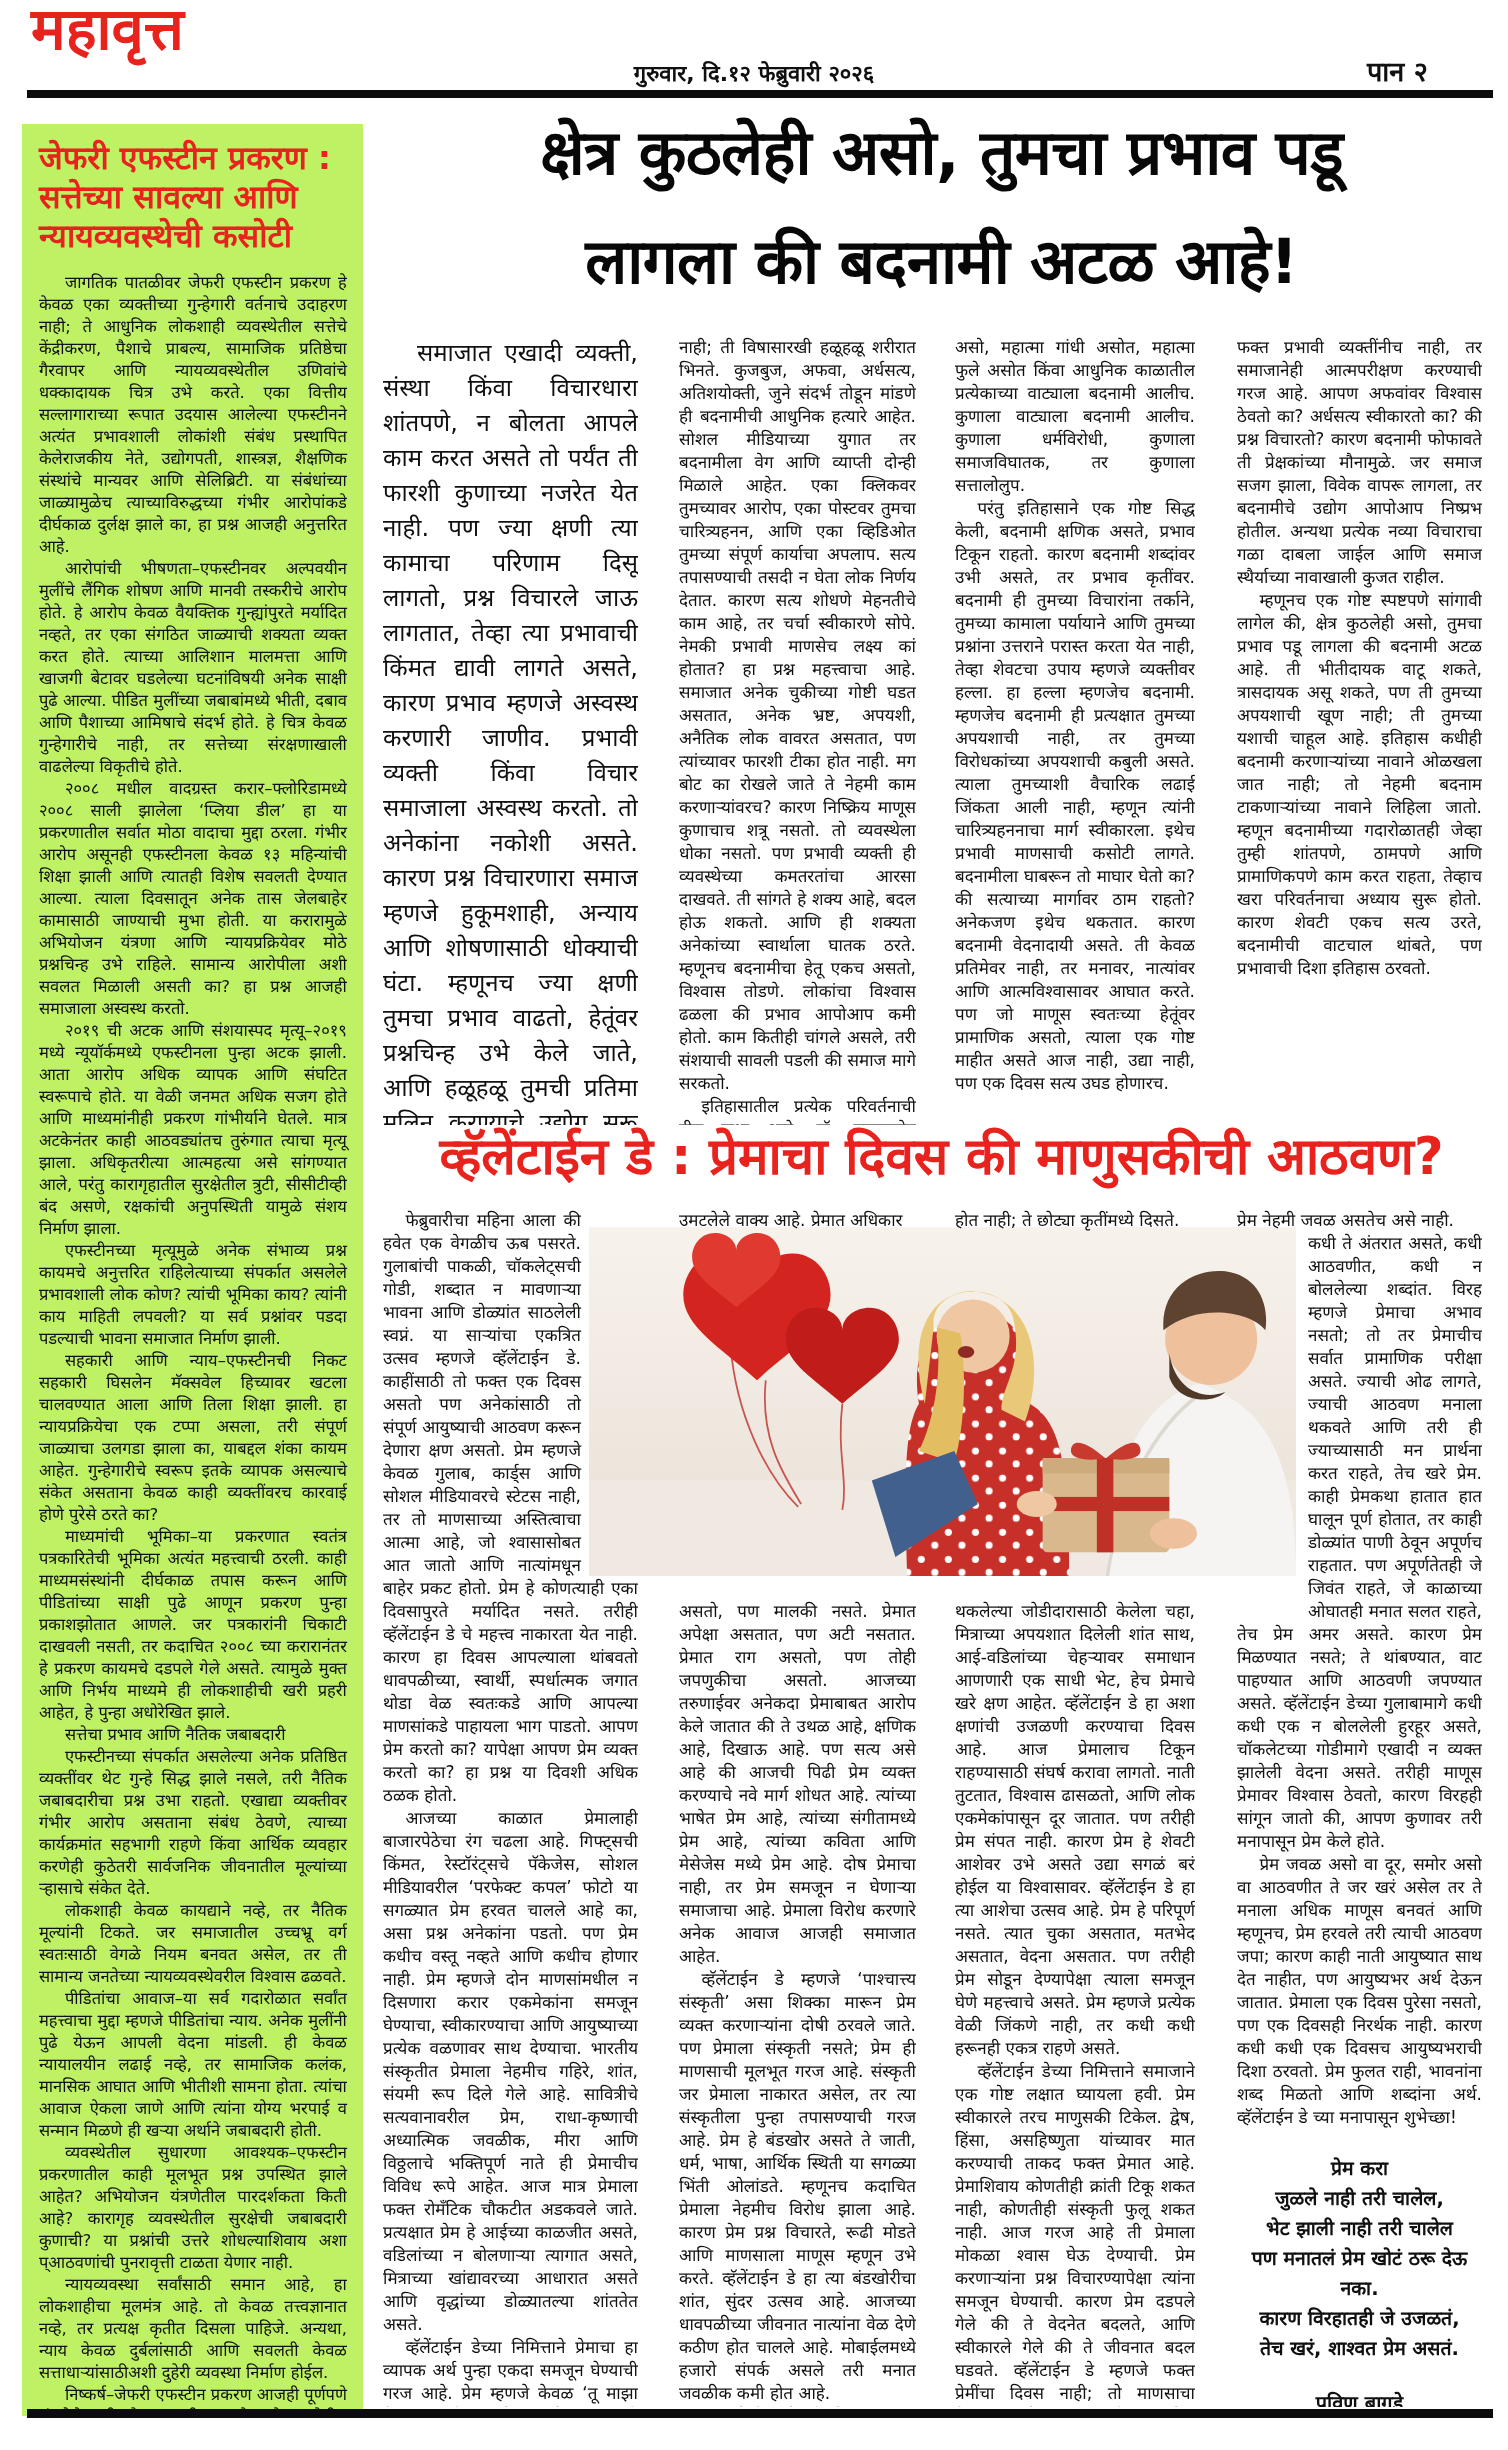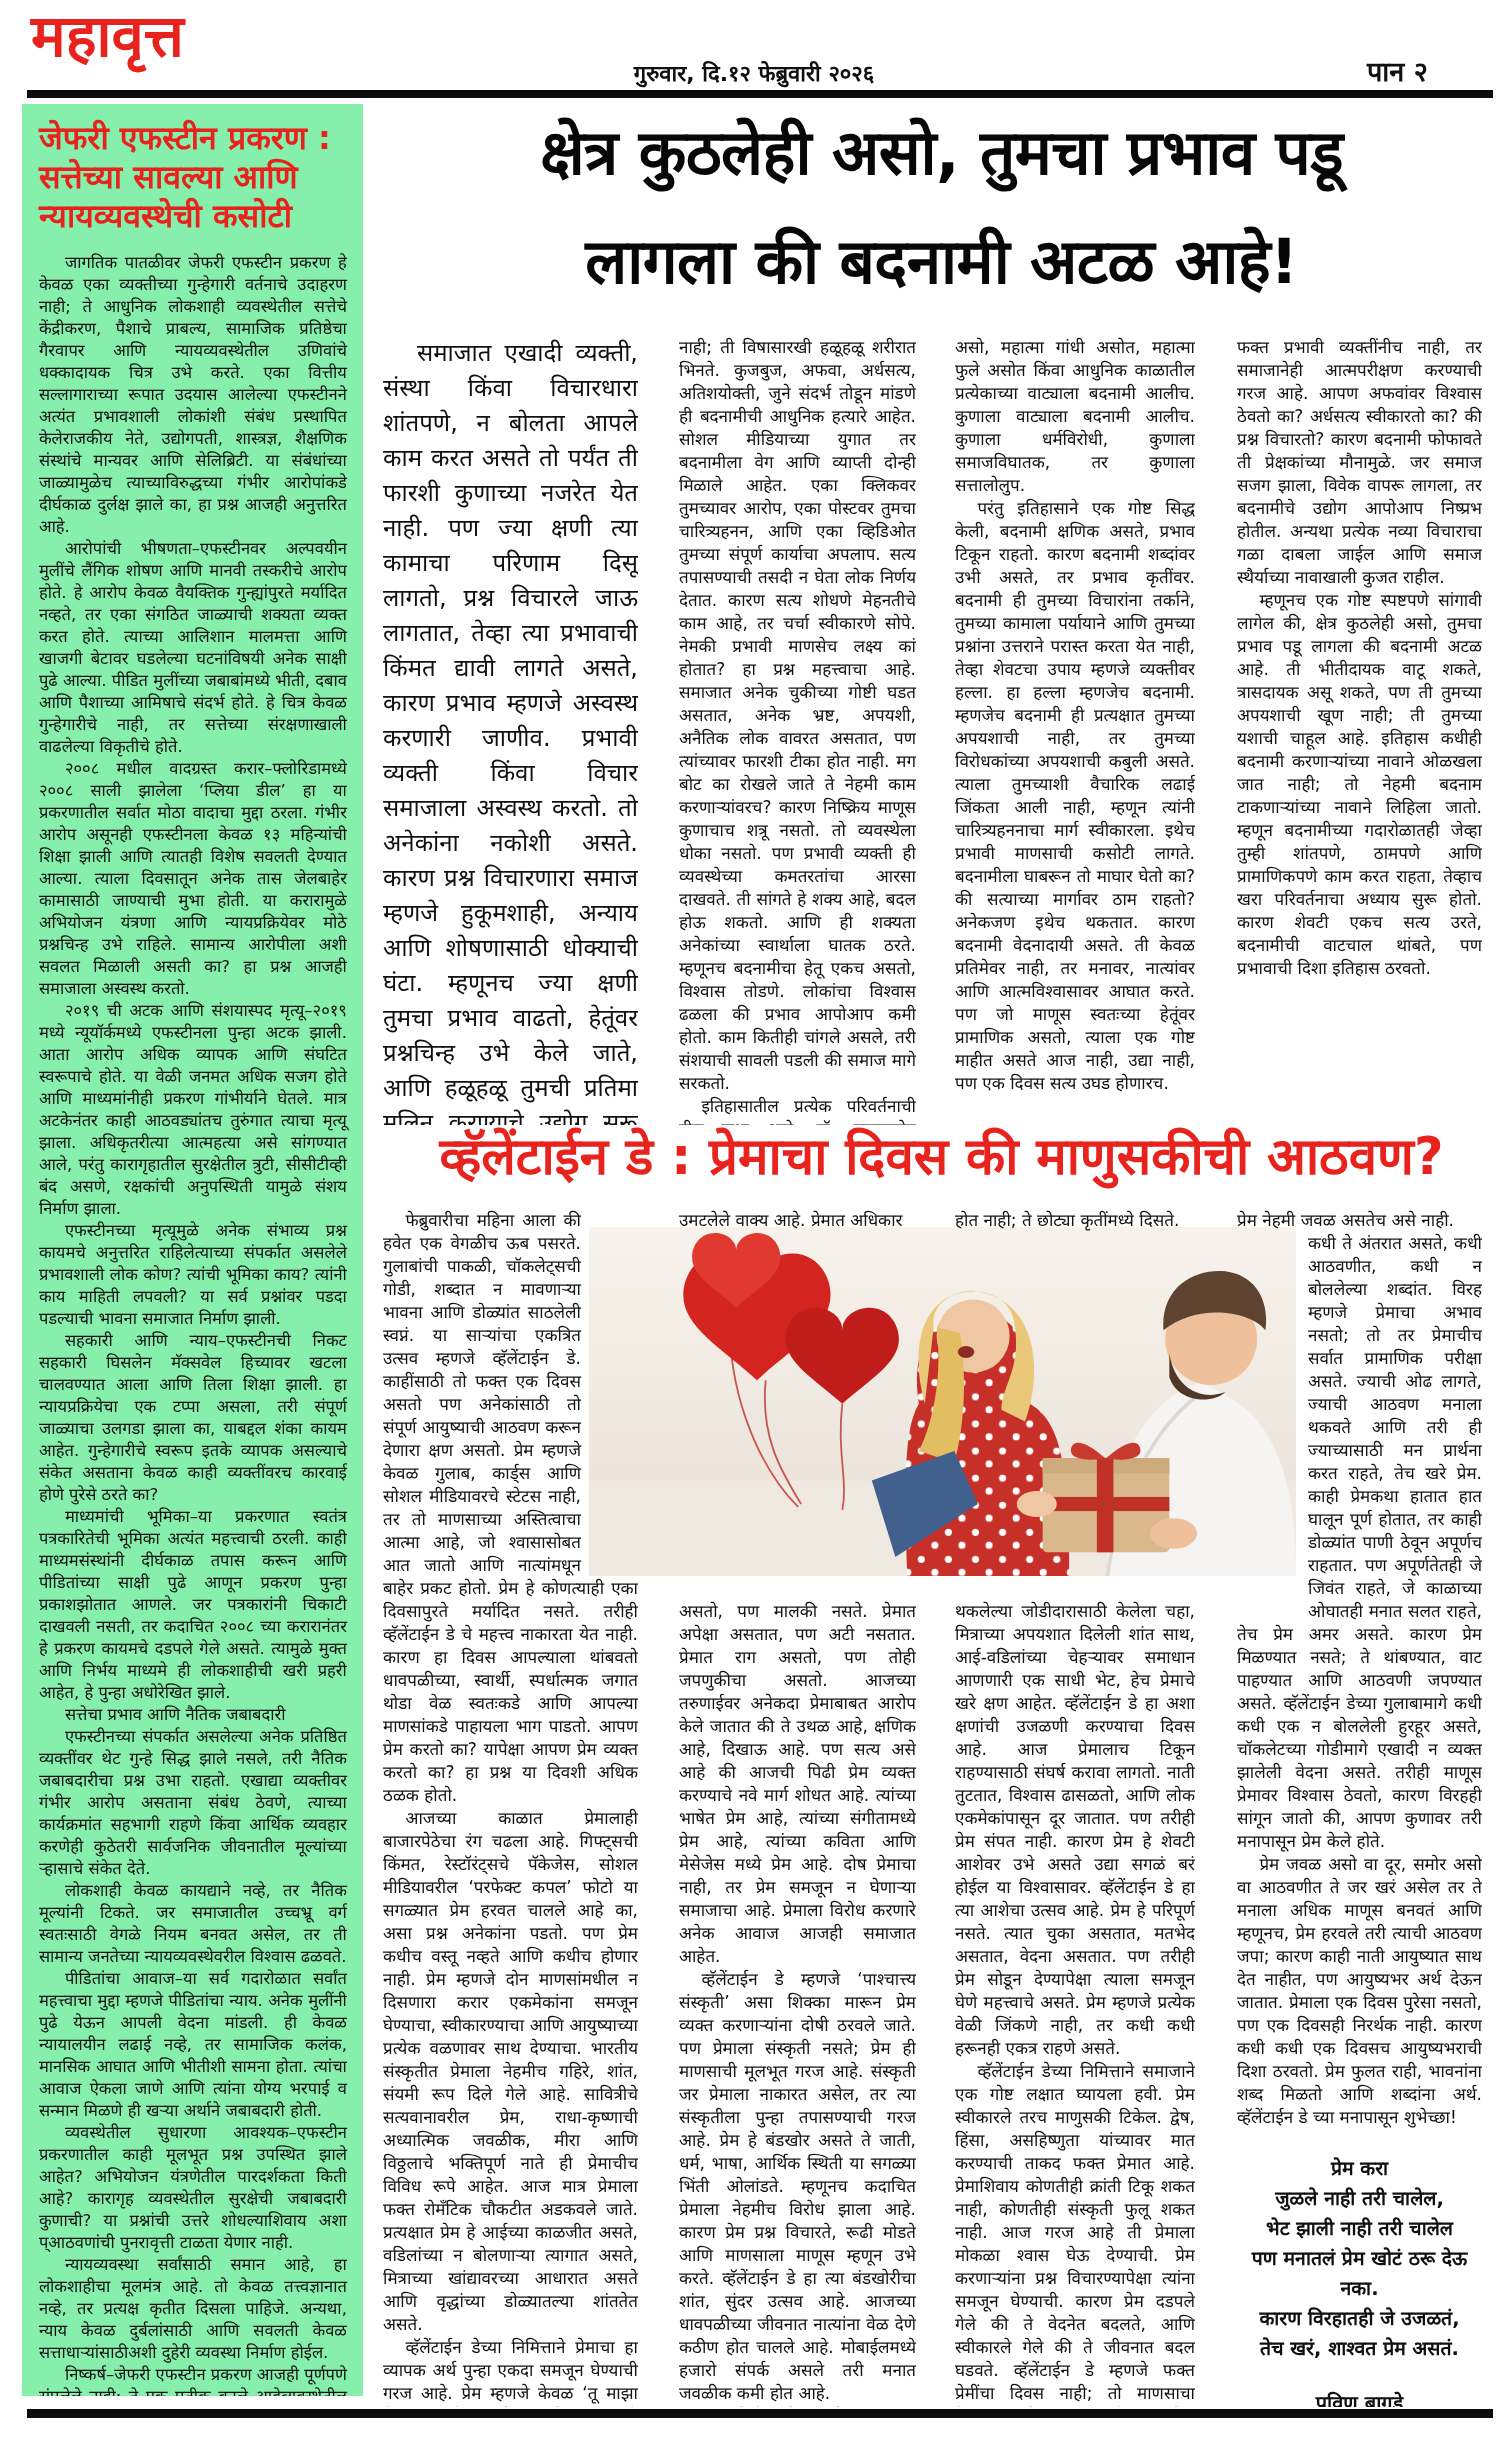--- a/index.html
+++ b/index.html
@@ -3,28 +3,28 @@
 <meta charset="utf-8">
 <style>
   html,body{margin:0;padding:0;}
   body{
     width:1508px;height:2450px;position:relative;background:#ffffff;
     font-family:"DejaVu Sans",sans-serif;color:#101010;
     -webkit-font-smoothing:antialiased;
   }
   .abs{position:absolute;}
   
-  #masthead{left:31px;top:7px;font-size:58px;font-weight:bold;color:#e8221c;line-height:1;}
+  #masthead{left:31px;top:0;font-size:58px;font-weight:bold;color:#e8221c;line-height:1;}
   #issue-date{left:0;top:57px;width:1508px;text-align:center;font-size:22px;font-weight:bold;}
   #page-no{left:1367px;top:52px;font-size:27px;font-weight:bold;}
   .rule{background:#0c0c0c;}
   #rule-top{left:26.5px;top:90px;width:1466px;height:7.7px;}
   #rule-bottom{left:26.5px;top:2409px;width:1466px;height:9.4px;}
   
-  #sidebar{left:22.4px;top:104px;width:341px;height:2292px;background:#86efac;
+  #sidebar{left:22.4px;top:124px;width:341px;height:2292px;background:#bef264;
     box-sizing:border-box;padding:15.3px 16.5px;overflow:hidden;}
   #sidebar h2{margin:0 0 15.3px 0;font-size:32px;line-height:1.22;color:#e8221c;font-weight:bold;}
   #sidebar p{margin:0;font-size:16.5px;line-height:22px;text-align:justify;text-indent:26px;}
   
   #main-headline{left:380px;top:99px;width:1123px;text-align:center;
     font-size:62px;font-weight:bold;line-height:1.75;color:#070707;letter-spacing:-0.6px;}
   .col{position:absolute;overflow:hidden;text-align:justify;}
   .col p{margin:0;text-indent:22.4px;}
   .body-text p{font-size:17px;line-height:23px;}
   .lead-text p{font-size:24px;line-height:35px;text-indent:34px;}

